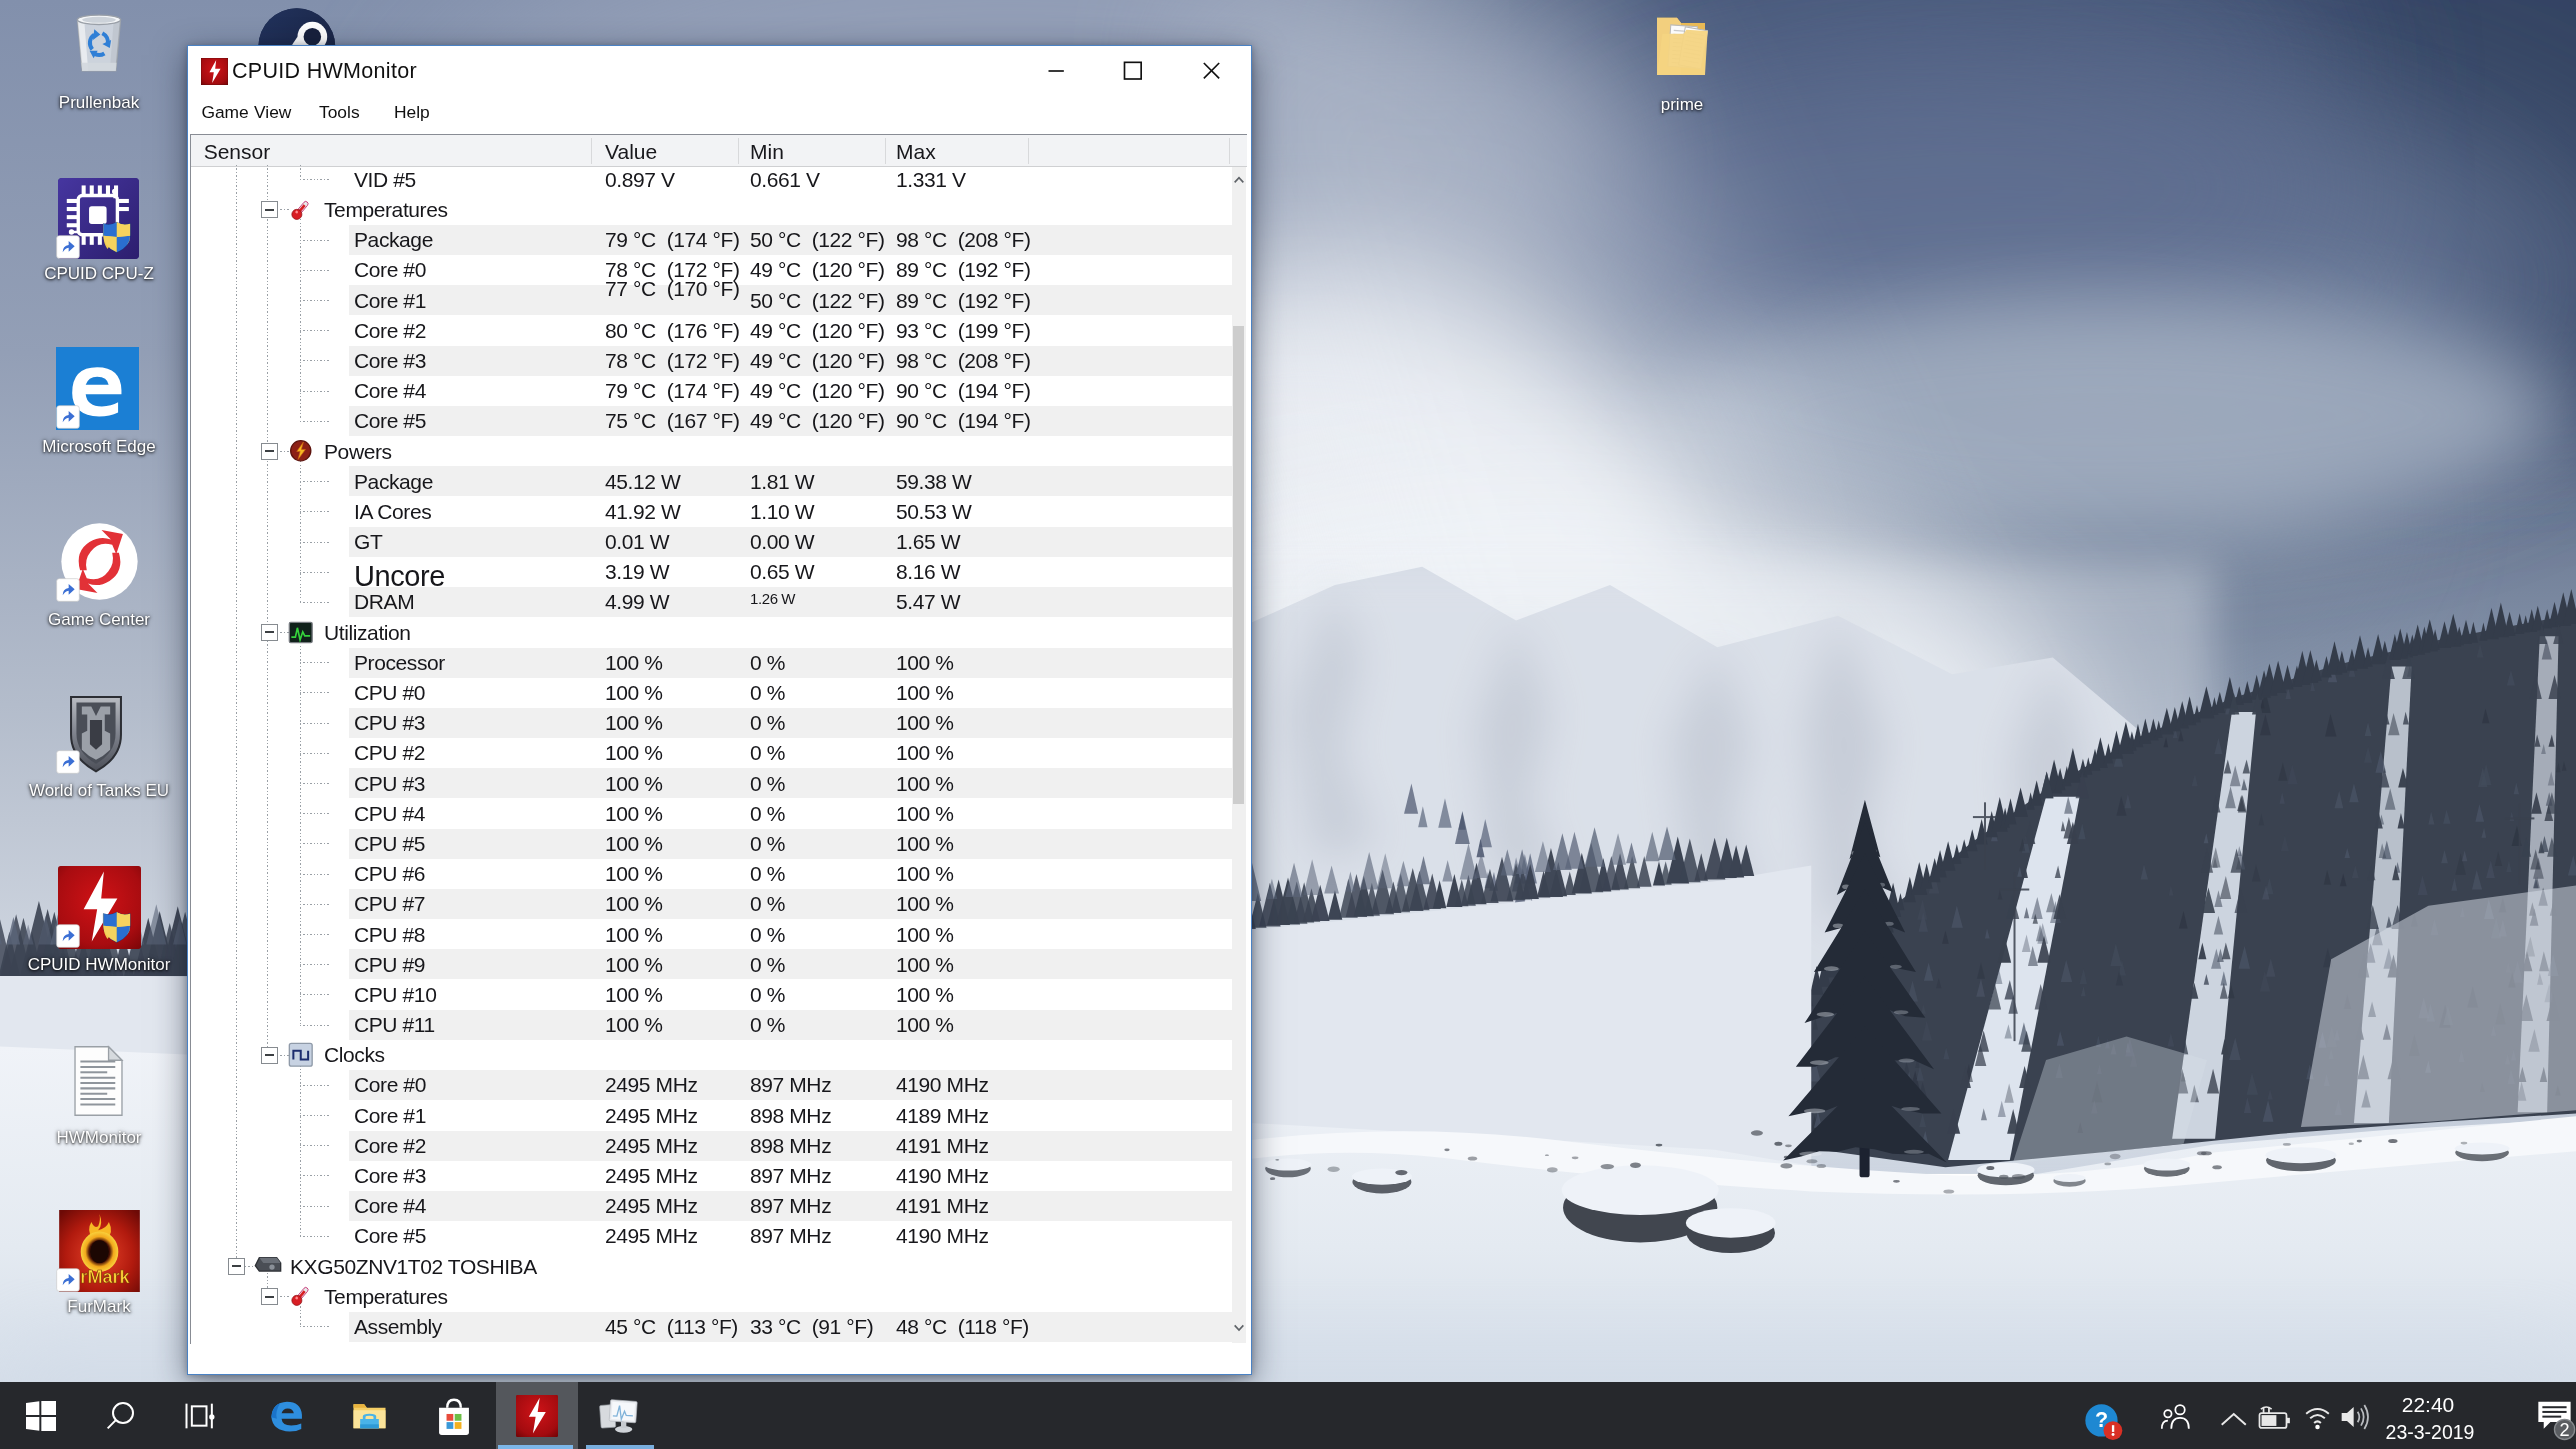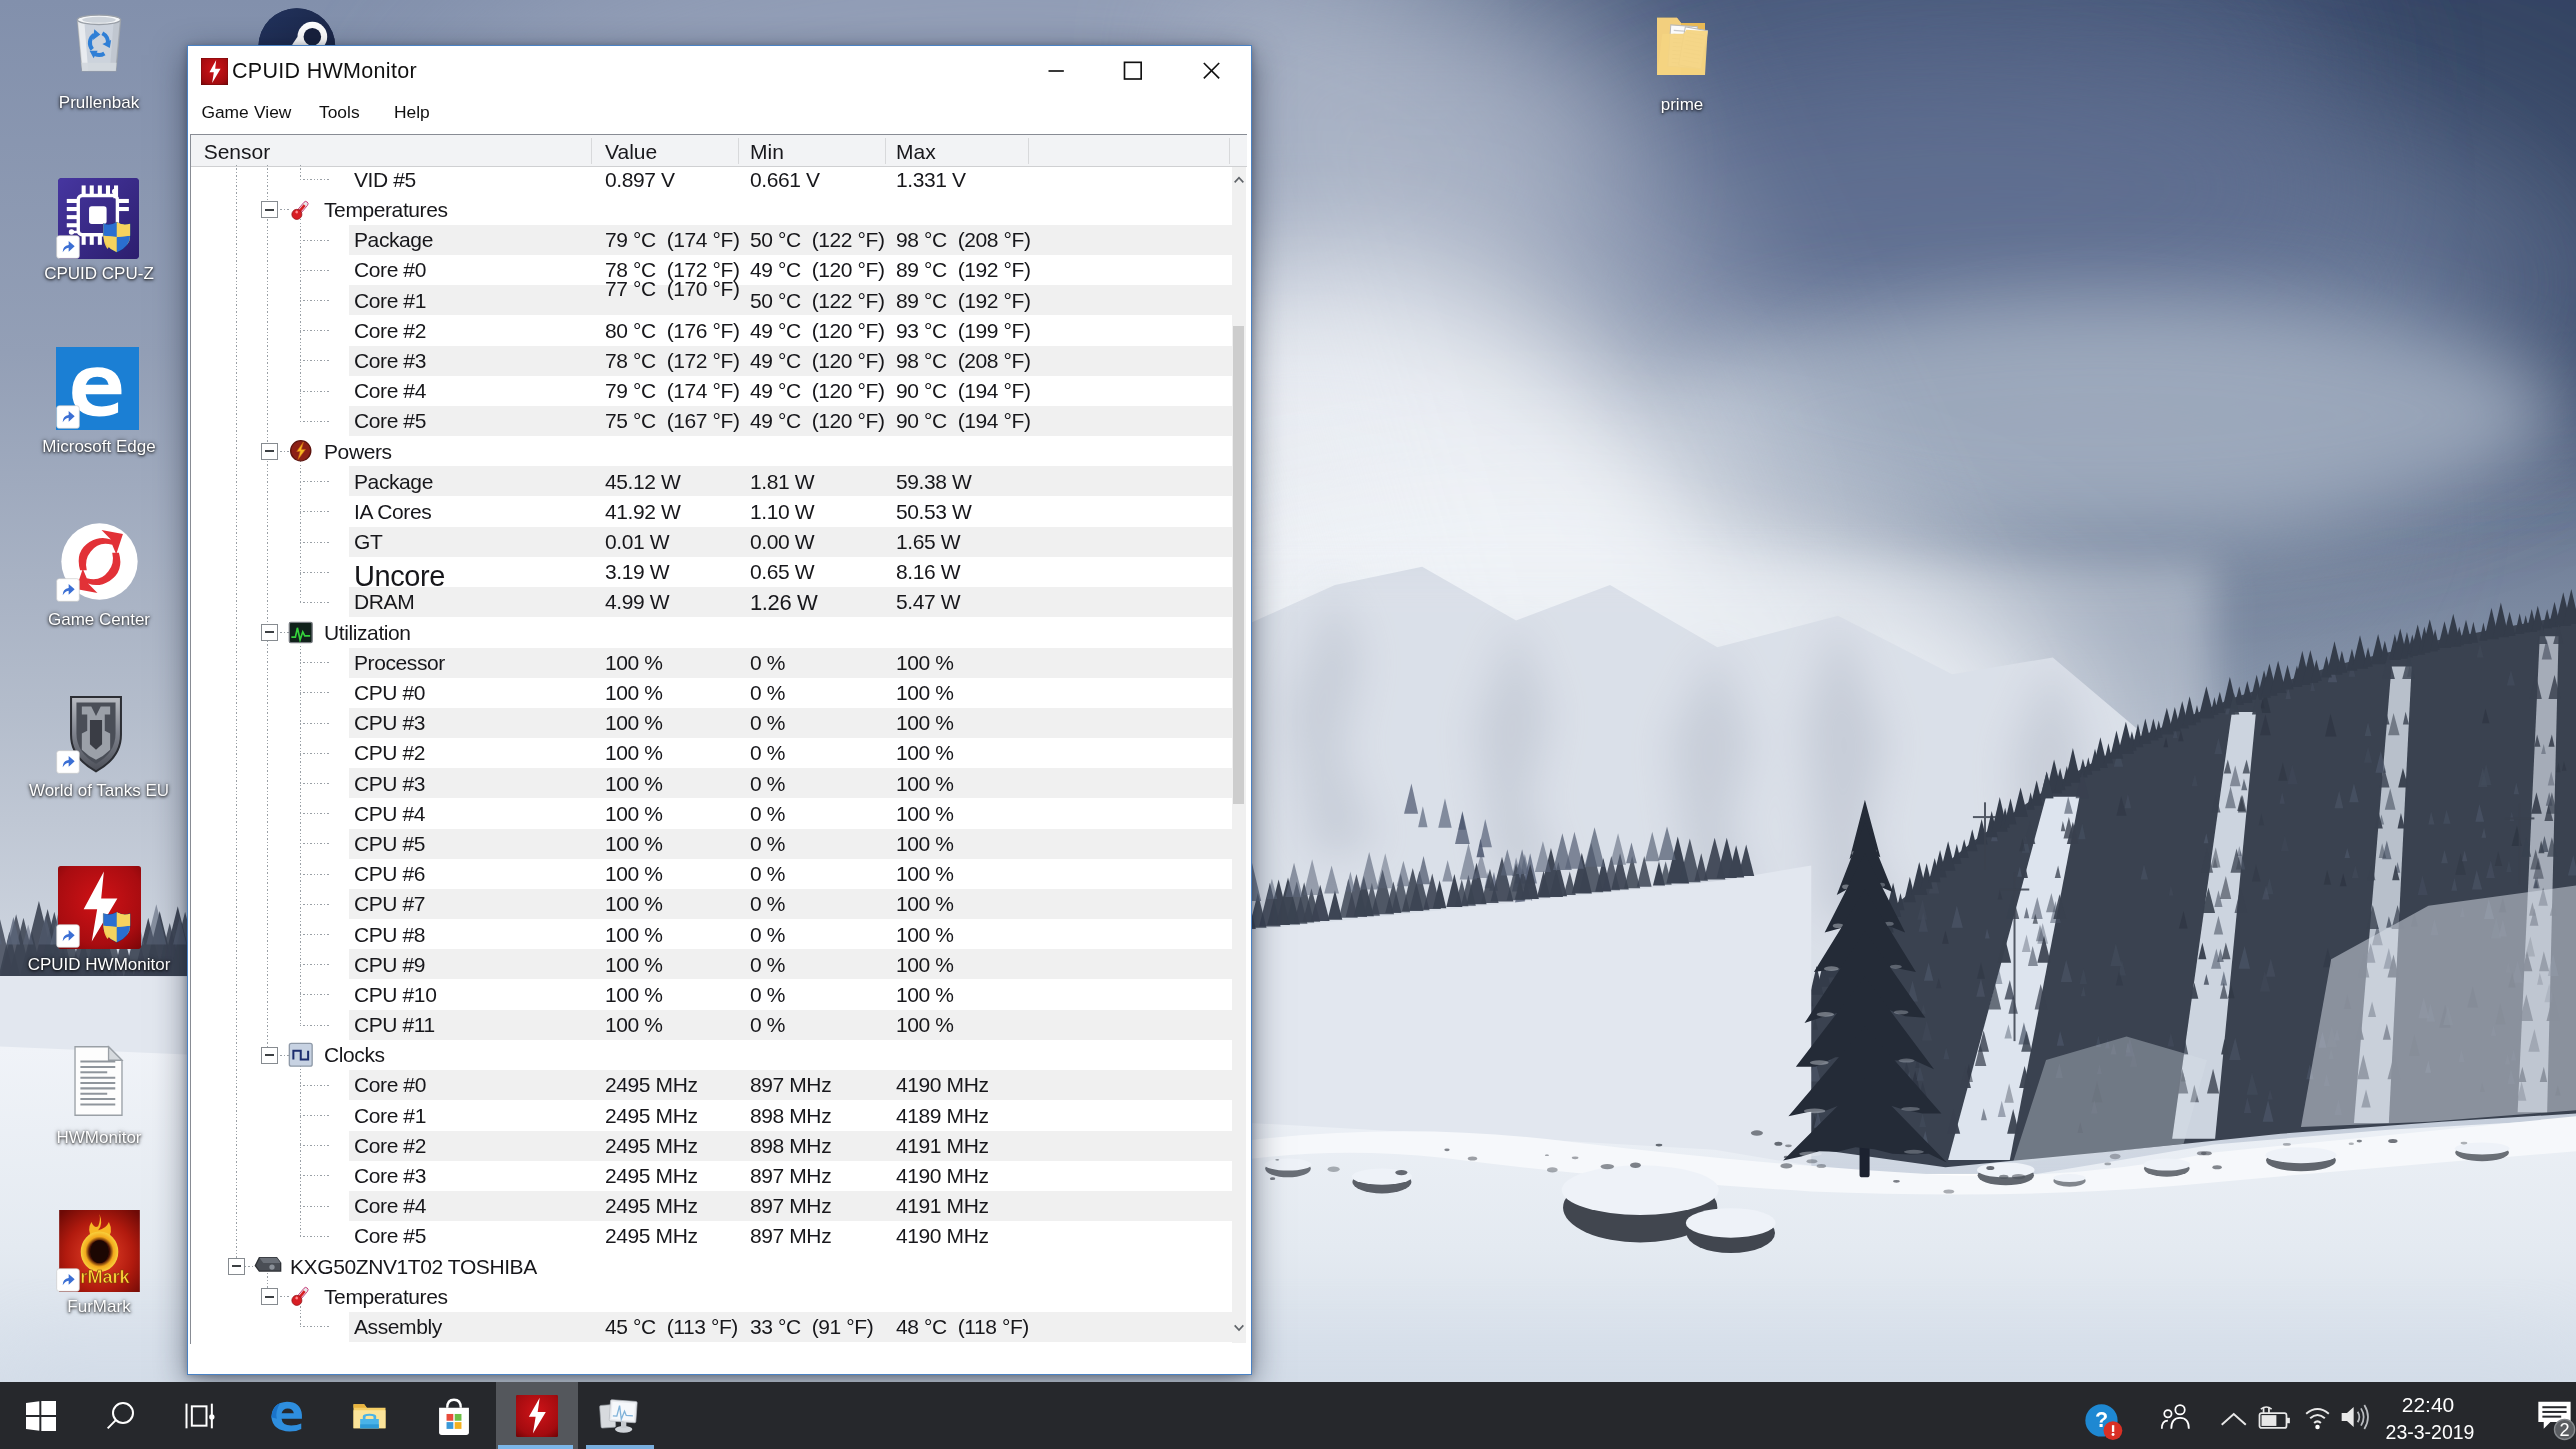--- a/index.html
+++ b/index.html
@@ -1336,21 +1336,21 @@
 <div class="abs" style="left:559px;top:395px;font-size:21px;color:#17171b;letter-spacing:-0.4px;white-space:nowrap">0.00 W</div>
 <div class="abs" style="left:705px;top:395px;font-size:21px;color:#17171b;letter-spacing:-0.4px;white-space:nowrap">1.65 W</div>
 <div class="abs" style="left:109px;top:437px;width:29.5px;height:1.3px;background-image:repeating-linear-gradient(to right,#9aa0a6 0 1.3px,transparent 1.3px 3.4px)"></div>
 <div class="abs" style="left:163px;top:425px;font-size:29px;color:#17171b;letter-spacing:-0.4px;white-space:nowrap">Uncore</div>
 <div class="abs" style="left:414px;top:425px;font-size:21px;color:#17171b;letter-spacing:-0.4px;white-space:nowrap">3.19 W</div>
 <div class="abs" style="left:559px;top:425px;font-size:21px;color:#17171b;letter-spacing:-0.4px;white-space:nowrap">0.65 W</div>
 <div class="abs" style="left:705px;top:425px;font-size:21px;color:#17171b;letter-spacing:-0.4px;white-space:nowrap">8.16 W</div>
 <div class="abs" style="left:109px;top:467px;width:29.5px;height:1.3px;background-image:repeating-linear-gradient(to right,#9aa0a6 0 1.3px,transparent 1.3px 3.4px)"></div>
 <div class="abs" style="left:163px;top:455px;font-size:21px;color:#17171b;letter-spacing:-0.4px;white-space:nowrap">DRAM</div>
 <div class="abs" style="left:414px;top:455px;font-size:21px;color:#17171b;letter-spacing:-0.4px;white-space:nowrap">4.99 W</div>
-<div class="abs" style="left:559px;top:455px;font-size:22px;color:#17171b;letter-spacing:-0.4px;white-space:nowrap">1.26 W</div>
+<div class="abs" style="left:559px;top:455px;font-size:15px;color:#17171b;letter-spacing:-0.4px;white-space:nowrap">1.26 W</div>
 <div class="abs" style="left:705px;top:455px;font-size:21px;color:#17171b;letter-spacing:-0.4px;white-space:nowrap">5.47 W</div>
 <div class="abs" style="left:86px;top:497px;width:12px;height:1.3px;background-image:repeating-linear-gradient(to right,#9aa0a6 0 1.3px,transparent 1.3px 3.4px)"></div>
 <div class="abs" style="left:70px;top:489px;width:17px;height:17px;background:#fff;border:1.3px solid #868b90"></div>
       <div class="abs" style="left:74px;top:496px;width:8.7px;height:2px;background:#3c4043"></div>
 <svg class="abs" style="left:97px;top:486px" width="25.5" height="23" viewBox="0 0 38 34">
         <rect x="2" y="2" width="34" height="30" rx="2" fill="#10211a" stroke="#777b80" stroke-width="2"></rect>
         <path d="M5 24 L11 24 L14 10 L18 28 L22 16 L25 22 L33 22" fill="none" stroke="#35d13c" stroke-width="2.5"></path>
       </svg>
 <div class="abs" style="left:133px;top:486px;font-size:21px;color:#17171b;letter-spacing:-0.4px;white-space:nowrap">Utilization</div>
 <div class="abs" style="left:109px;top:527px;width:29.5px;height:1.3px;background-image:repeating-linear-gradient(to right,#9aa0a6 0 1.3px,transparent 1.3px 3.4px)"></div>

